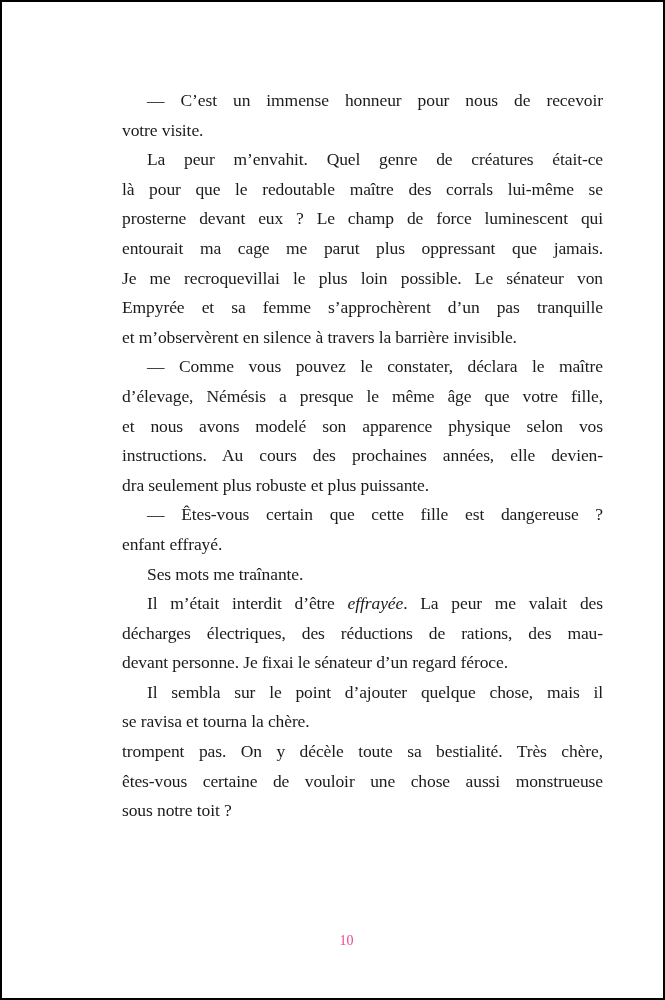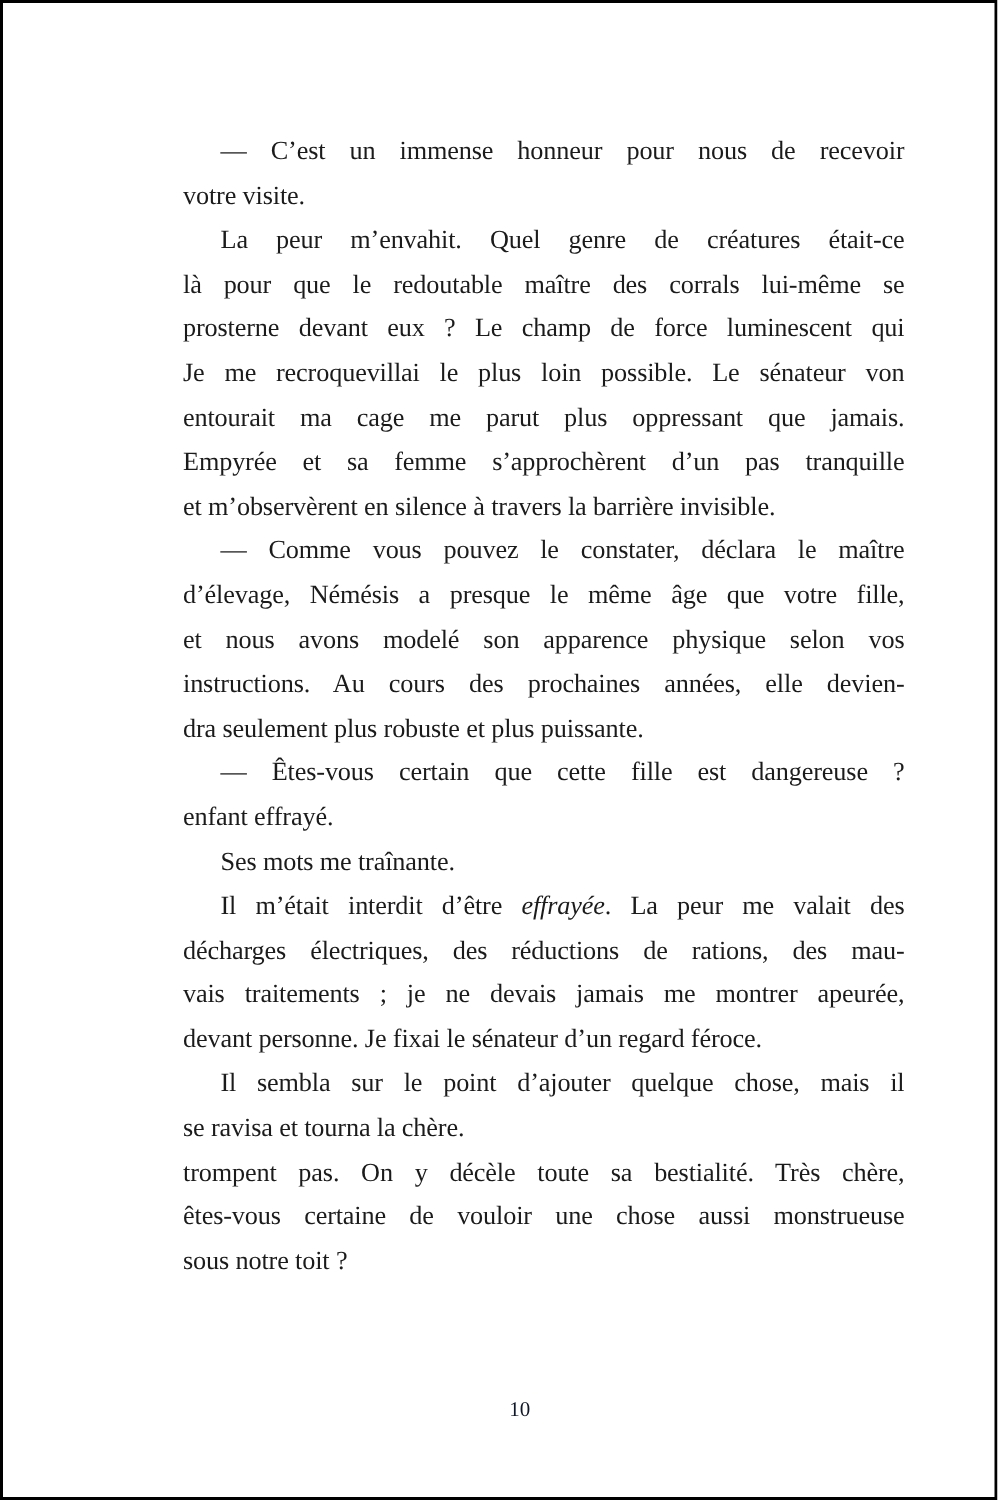--- a/index.html
+++ b/index.html
@@ -48,59 +48,58 @@
     font-family: Liberation Serif, serif;
   }
   .page-number {
     position: absolute;
     top: 930px;
     left: 104px;
     width: 481px;
     text-align: center;
     font-size: 14px;
     line-height: 18px;
-    color: #0f172a;
+    color: #ec4899;
   }
 </style>
 </head>
 <body>
 
 <div class="page">
   <div class="text-block">
       <div class="para">
         <div class="line first"><span>— C’est un immense honneur pour nous de recevoir</span></div>
         <div class="line last"><span>votre visite.</span></div>
       </div>
       <div class="para">
         <div class="line first"><span>La peur m’envahit. Quel genre de créatures était-ce</span></div>
         <div class="line"><span>là pour que le redoutable maître des corrals lui-même se</span></div>
         <div class="line"><span>prosterne devant eux ? Le champ de force luminescent qui</span></div>
+        <div class="line"><span>entourait ma cage me parut plus oppressant que jamais.</span></div>
         <div class="line"><span>Je me recroquevillai le plus loin possible. Le sénateur von</span></div>
-        <div class="line"><span>entourait ma cage me parut plus oppressant que jamais.</span></div>
         <div class="line"><span>Empyrée et sa femme s’approchèrent d’un pas tranquille</span></div>
         <div class="line last"><span>et m’observèrent en silence à travers la barrière invisible.</span></div>
       </div>
       <div class="para">
         <div class="line first"><span>— Comme vous pouvez le constater, déclara le maître</span></div>
         <div class="line"><span>d’élevage, Némésis a presque le même âge que votre fille,</span></div>
         <div class="line"><span>et nous avons modelé son apparence physique selon vos</span></div>
         <div class="line"><span>instructions. Au cours des prochaines années, elle devien-</span></div>
         <div class="line last"><span>dra seulement plus robuste et plus puissante.</span></div>
       </div>
       <div class="para">
         <div class="line first"><span>— Êtes-vous certain que cette fille est dangereuse ?</span></div>
         <div class="line last"><span>enfant effrayé.</span></div>
       </div>
       <div class="para">
         <div class="line first last"><span>Ses mots me traînante.</span></div>
       </div>
       <div class="para">
         <div class="line first"><span>Il m’était interdit d’être </span><em>effrayée</em><span>. La peur me valait des</span></div>
         <div class="line"><span>décharges électriques, des réductions de rations, des mau-</span></div>
-        <div class="line"><span>vais traitements ; je ne devais jamais me montrer apeurée,</span></div>
         <div class="line last"><span>devant personne. Je fixai le sénateur d’un regard féroce.</span></div>
       </div>
       <div class="para">
         <div class="line first"><span>Il sembla sur le point d’ajouter quelque chose, mais il</span></div>
         <div class="line last"><span>se ravisa et tourna la chère.</span></div>
       </div>
       <div class="para">
         <div class="line"><span>trompent pas. On y décèle toute sa bestialité. Très chère,</span></div>
         <div class="line"><span>êtes-vous certaine de vouloir une chose aussi monstrueuse</span></div>
         <div class="line last"><span>sous notre toit ?</span></div>

